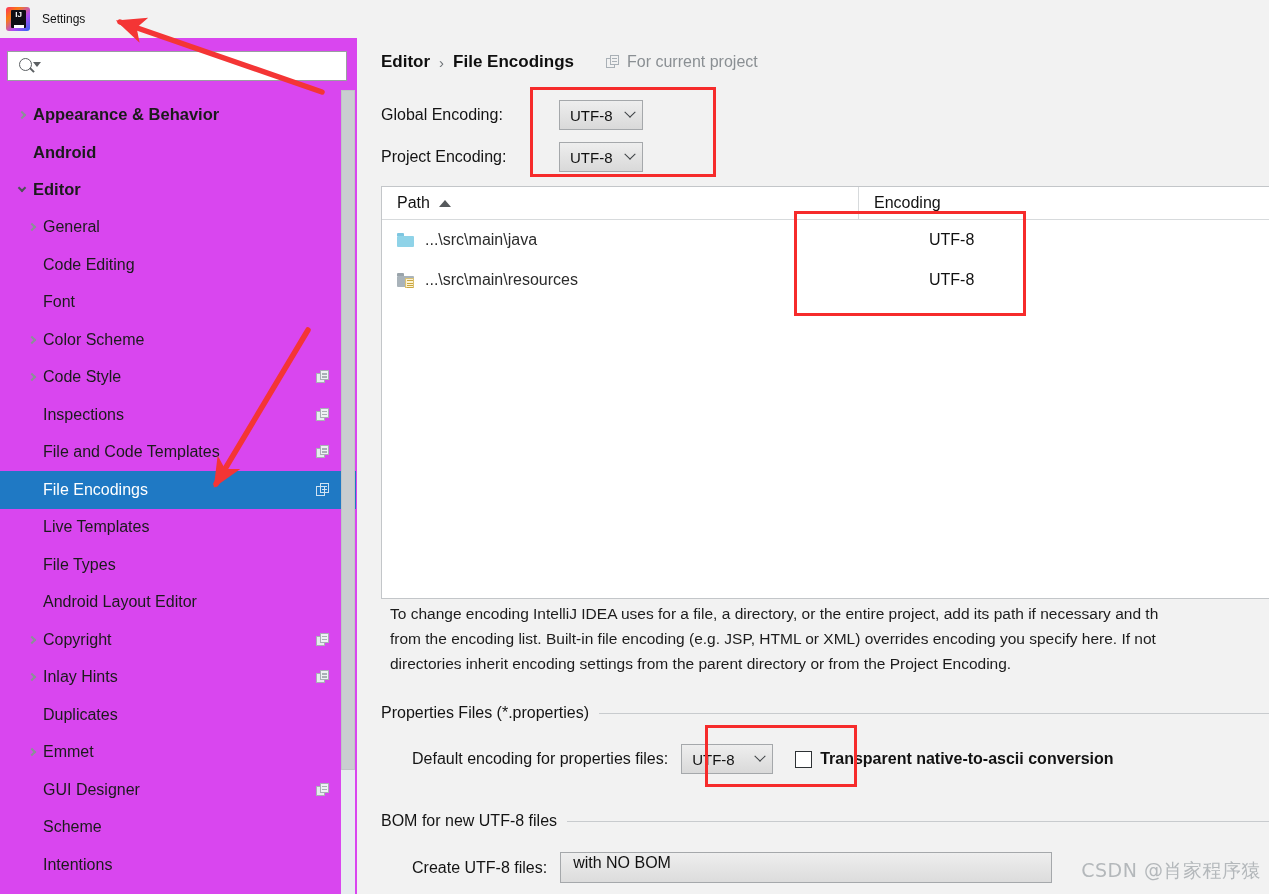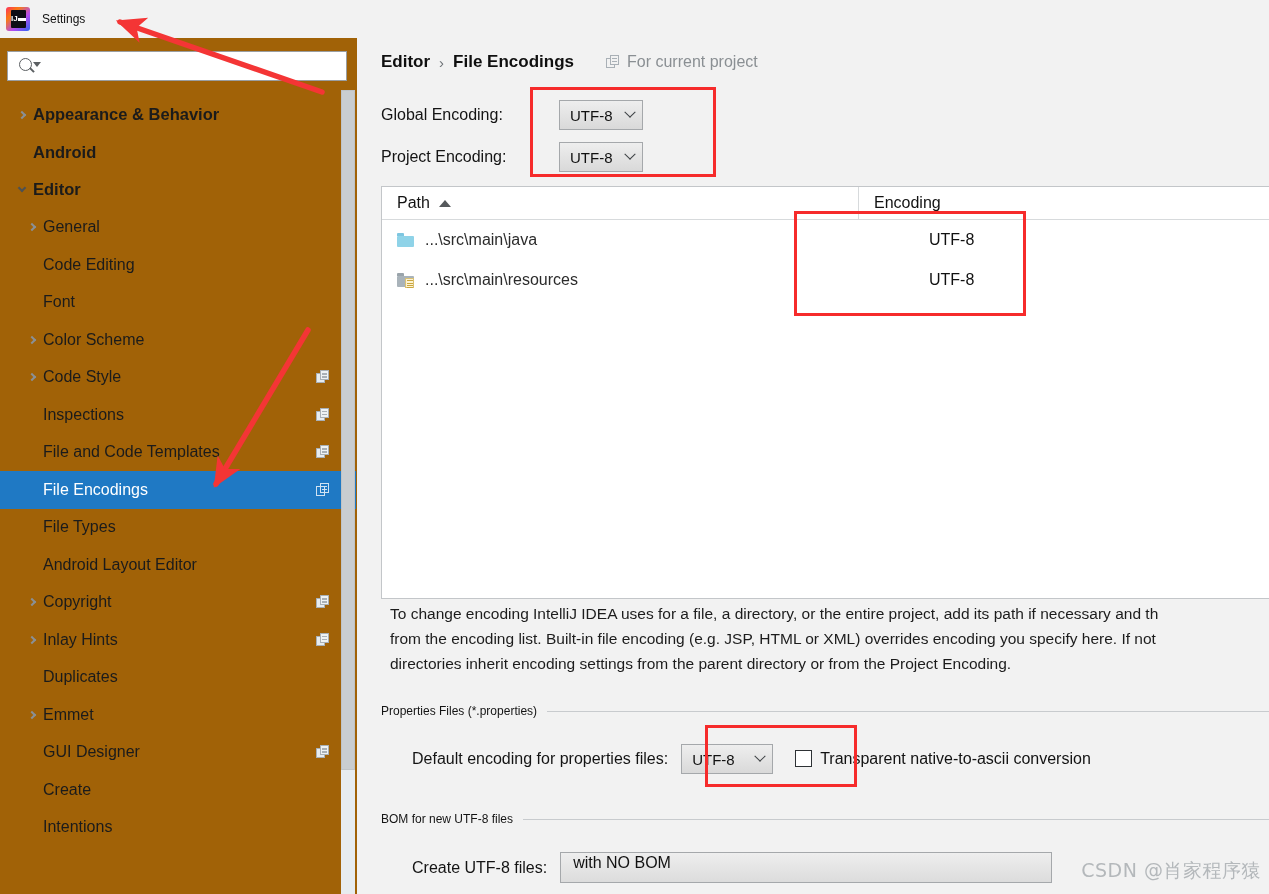--- a/index.html
+++ b/index.html
@@ -22,36 +22,36 @@
   }
   .ij-logo {
     width:24px; height:24px; border-radius:3px; flex:0 0 auto;
     position:relative; overflow:hidden;
     background:
       linear-gradient(135deg,#fe315d 0%,#f97a12 28%,#b24cf0 62%,#2b64f5 100%);
   }
   .ij-logo .inner {
     position:absolute; left:5px; top:3px; width:15px; height:18px;
     background:#0d0d15; border-radius:1px;
-    display:flex; flex-direction:row; align-items:center; justify-content:space-between;
+    display:flex; flex-direction:column; align-items:center; justify-content:space-between;
   }
   .ij-logo .ij-text {
     color:#fff; font-size:8px; font-weight:bold; line-height:10px;
     font-family:"Liberation Sans", sans-serif; letter-spacing:0px;
   }
   .ij-logo .bar { width:10px; height:3px; background:#fff; margin-top:1px; }
   .title-text {
     font-size:12px; color:#111; margin-left:12px;
     font-family:"Liberation Sans", sans-serif;
   }
 
   
   .leftpanel {
     position:absolute; left:0; top:38px; width:372px; height:856px;
-    background:#a16207;
+    background:#d946ef;
     border-right:1px solid #c9ccce;
     overflow:hidden;
     padding-left:42px;
   }
   .searchbox {
     position:absolute; left:7px; top:13px; width:340px; height:30px;
     background:#ffffff; border:1px solid #9a9ea1;
     display:flex; align-items:center; padding-left:10px;
   }
   .search-glyph { width:22px; height:18px; position:relative; }
@@ -194,24 +194,24 @@
   .desc {
     position:absolute; left:33px; top:601px; width:905px;
     font-size:15.5px; line-height:25px; color:#1c1c1c;
     white-space:nowrap;
   }
 
   
   .grouphdr {
     position:absolute; display:flex; align-items:center; width:905px;
   }
-  .grouphdr .gt { font-size:12px; color:#141414; white-space:nowrap; }
+  .grouphdr .gt { font-size:16px; color:#141414; white-space:nowrap; }
   .grouphdr .gline { flex:1; height:1px; background:#c8cbce; margin-left:10px; }
 
-  .checkbox-wrap { display:flex; align-items:flex-start; }
+  .checkbox-wrap { display:flex; align-items:center;font-weight:bold; }
   .cbox {
     width:17px; height:17px; border:1.6px solid #2e3235; background:#ffffff;
     margin-right:8px;
   }
   .cb-label { font-size:16px; color:#121212; }
 
   .wide-combo {
     background:linear-gradient(#eeeeee,#dcdcdc);
     border:1px solid #a5a8ab;
     height:31px; display:flex; align-items:center; justify-content:space-between;
@@ -330,20 +330,24 @@
           <span class="tree-label">File Encodings</span>
           <span class="copy-ic">
             <span class="b1"></span>
             <span class="b2"></span>
             <span class="l1"></span>
             <span class="l2"></span>
           </span>
         </div>
         <div class="tree-item indent1">
           <span class="arrow none"></span>
+          <span class="tree-label">Live Templates</span>
+        </div>
+        <div class="tree-item indent1">
+          <span class="arrow none"></span>
           <span class="tree-label">File Types</span>
         </div>
         <div class="tree-item indent1">
           <span class="arrow none"></span>
           <span class="tree-label">Android Layout Editor</span>
         </div>
         <div class="tree-item indent1">
           <span class="arrow">
             <span class="chev-r"></span>
           </span>
@@ -382,21 +386,21 @@
           <span class="tree-label">GUI Designer</span>
           <span class="copy-ic">
             <span class="b1"></span>
             <span class="b2"></span>
             <span class="l1"></span>
             <span class="l2"></span>
           </span>
         </div>
         <div class="tree-item indent1">
           <span class="arrow none"></span>
-          <span class="tree-label">Create</span>
+          <span class="tree-label">Scheme</span>
         </div>
         <div class="tree-item indent1">
           <span class="arrow none"></span>
           <span class="tree-label">Intentions</span>
         </div>
       </div>
 
     <div class="vscroll-track"></div>
     <div class="vscroll-thumb"></div>
   </div>

